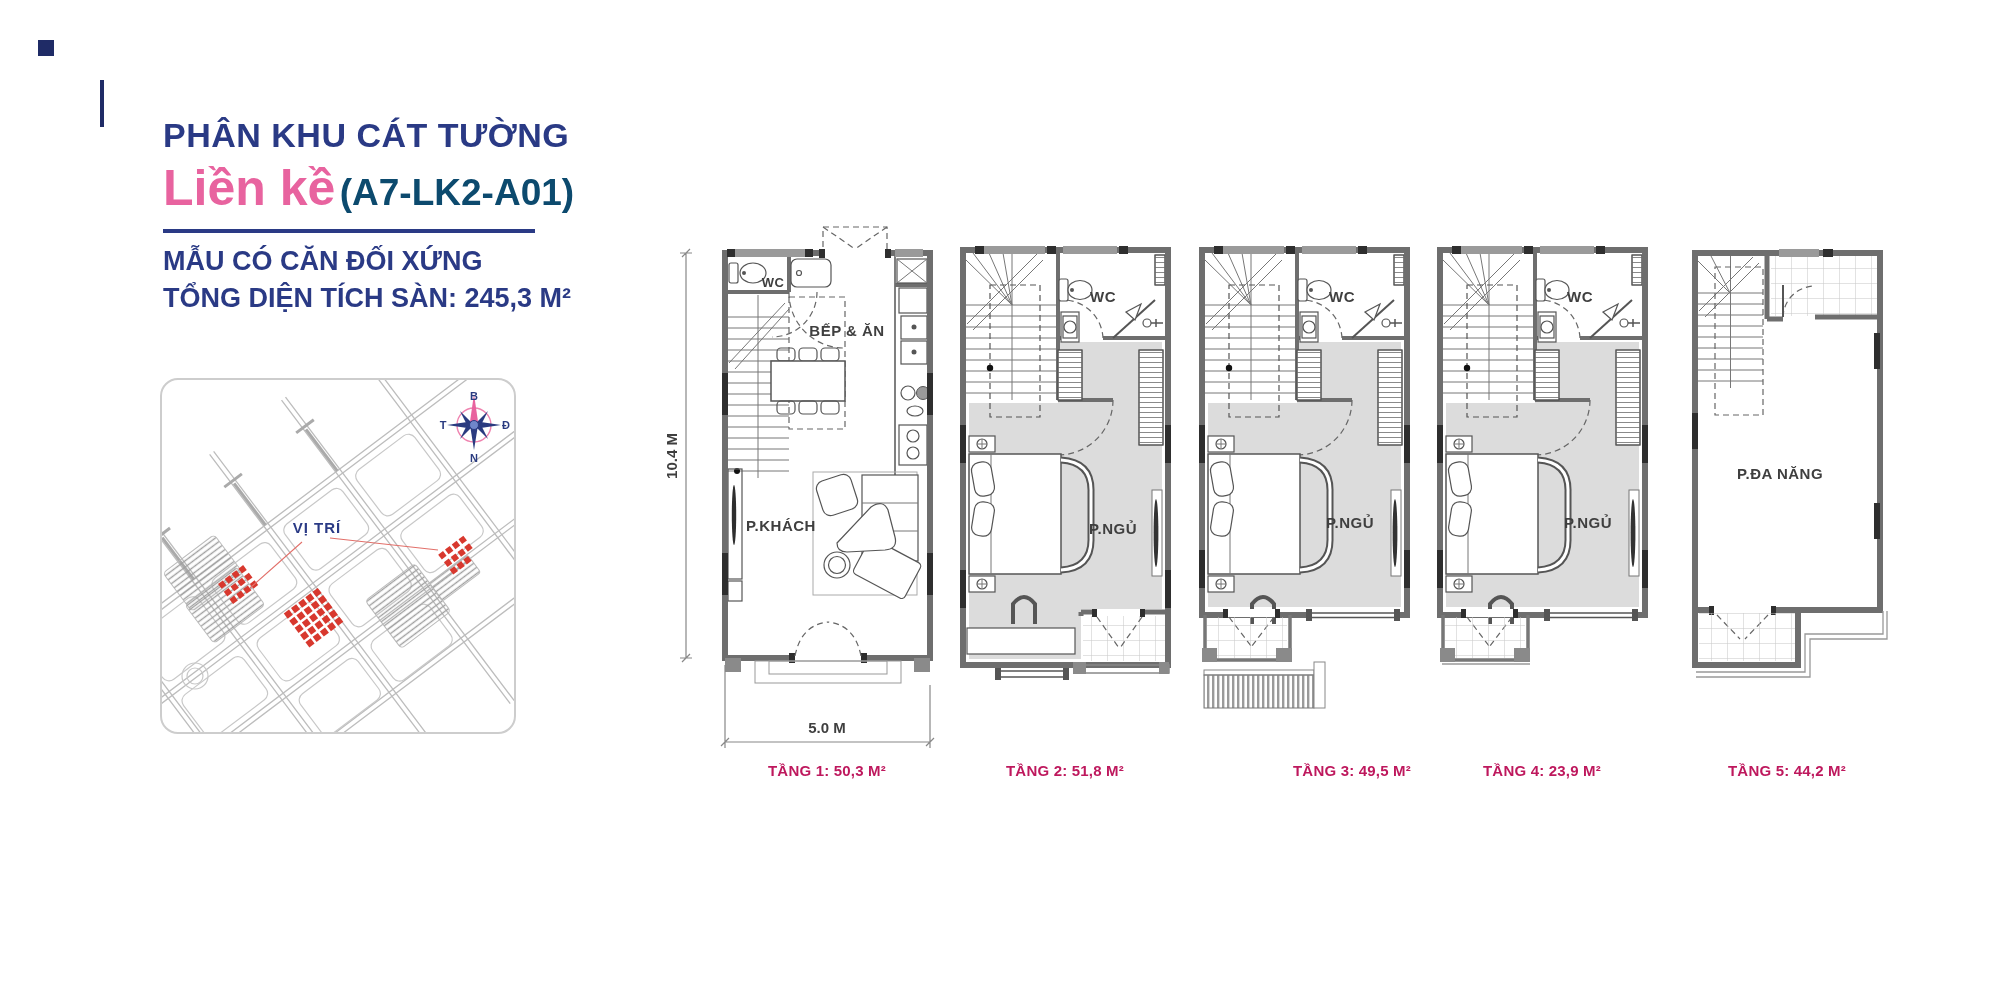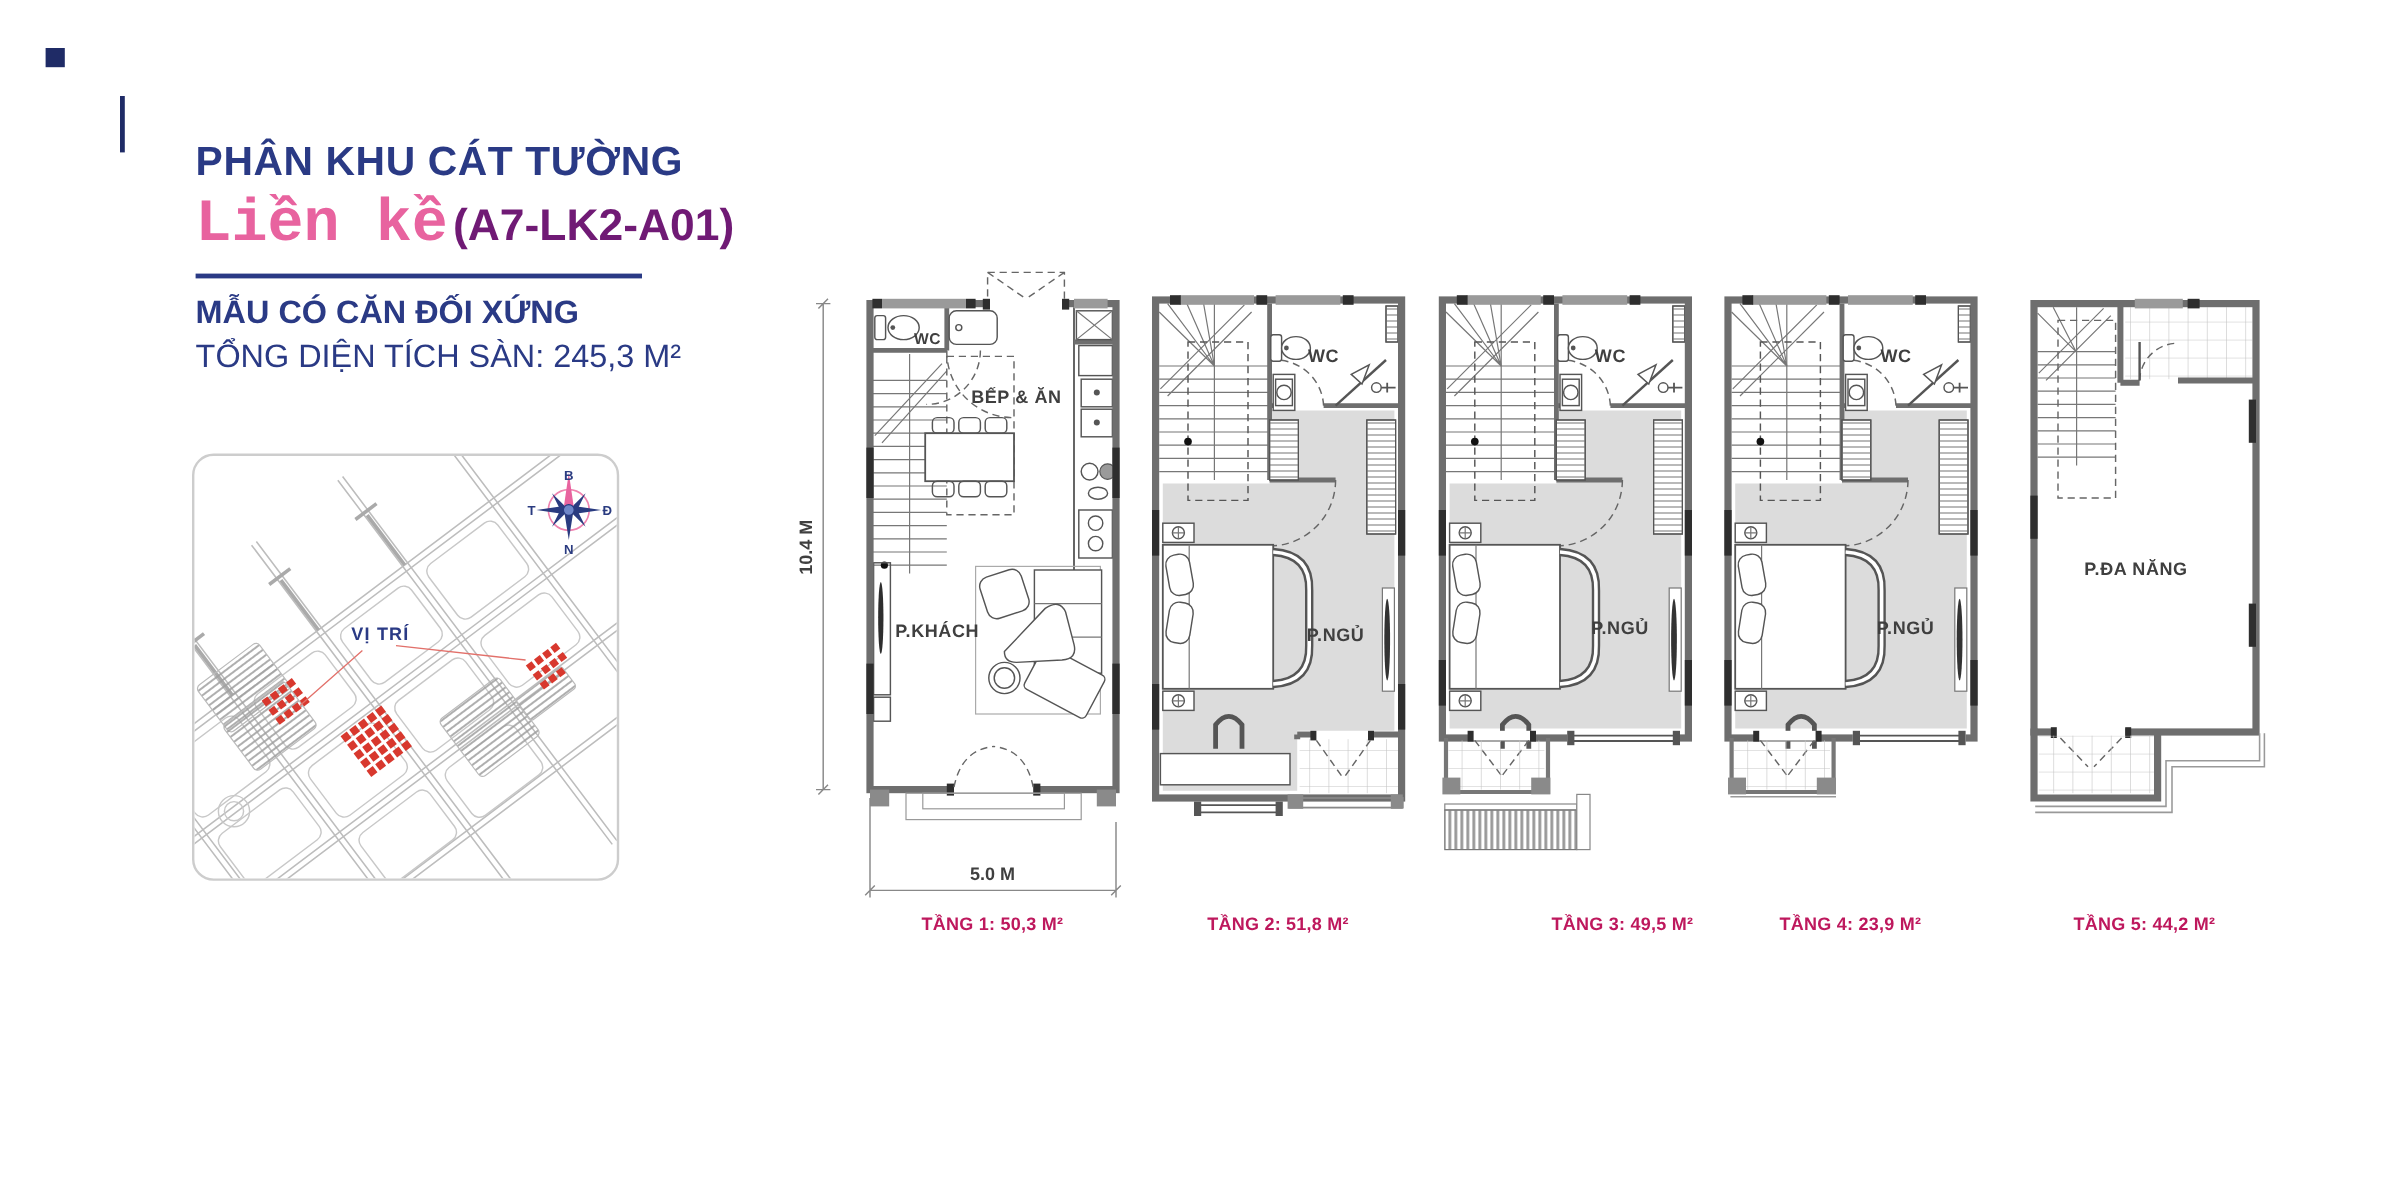--- a/index.html
+++ b/index.html
@@ -4,25 +4,25 @@
 <style>
   html,body{margin:0;padding:0;background:#fff;}
   .page{position:relative;width:2000px;height:1000px;background:#fff;overflow:hidden;
         font-family:"Liberation Sans",sans-serif;}
   
   .logo-sq{position:absolute;left:38px;top:40px;width:16px;height:16px;background:#1f2b66;}
   .logo-bar{position:absolute;left:100px;top:80px;width:4px;height:47px;background:#1f2b66;}
   .header{position:absolute;left:163px;top:116px;width:420px;color:#2a3a85;}
   .title1{font-size:34px;font-weight:bold;letter-spacing:0.5px;}
   .title-row{margin-top:4px;white-space:nowrap;}
-  .lien{font-size:50px;font-weight:bold;color:#e8639f;font-family:Liberation Mono, monospace;}
-  .code{font-size:37px;font-weight:bold;color:#701a75;}
+  .lien{font-size:50px;font-weight:bold;color:#e8639f;}
+  .code{font-size:37px;font-weight:bold;color:#0c4a6e;}
   .divider{margin-top:12px;width:372px;height:4px;background:#2a3a85;}
   .sub{margin-top:12px;font-size:27px;font-weight:bold;line-height:1.25;}
-  .sub2{margin-top:4px;font-size:27px;font-weight:normal;}
+  .sub2{margin-top:4px;font-size:27px;font-weight:bold;}
   
   .map{position:absolute;left:160px;top:378px;width:352px;height:352px;border:2px solid #cdcdcd;
        border-radius:18px;overflow:hidden;background:#fff;}
   
   .caption{position:absolute;top:762px;width:200px;text-align:center;font-size:15px;
            font-weight:bold;color:#be185d;letter-spacing:.2px;}
   
   .w6{stroke:#6e6e6e;stroke-width:6;fill:none}
   .w5{stroke:#6e6e6e;stroke-width:5;fill:none}
   .w4{stroke:#6e6e6e;stroke-width:4;fill:none}

